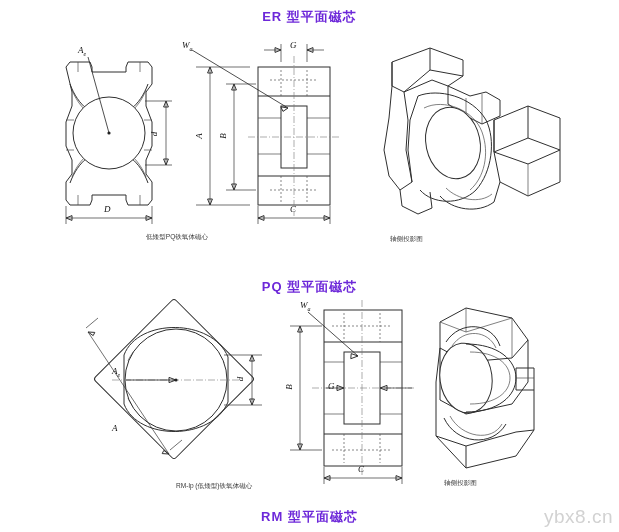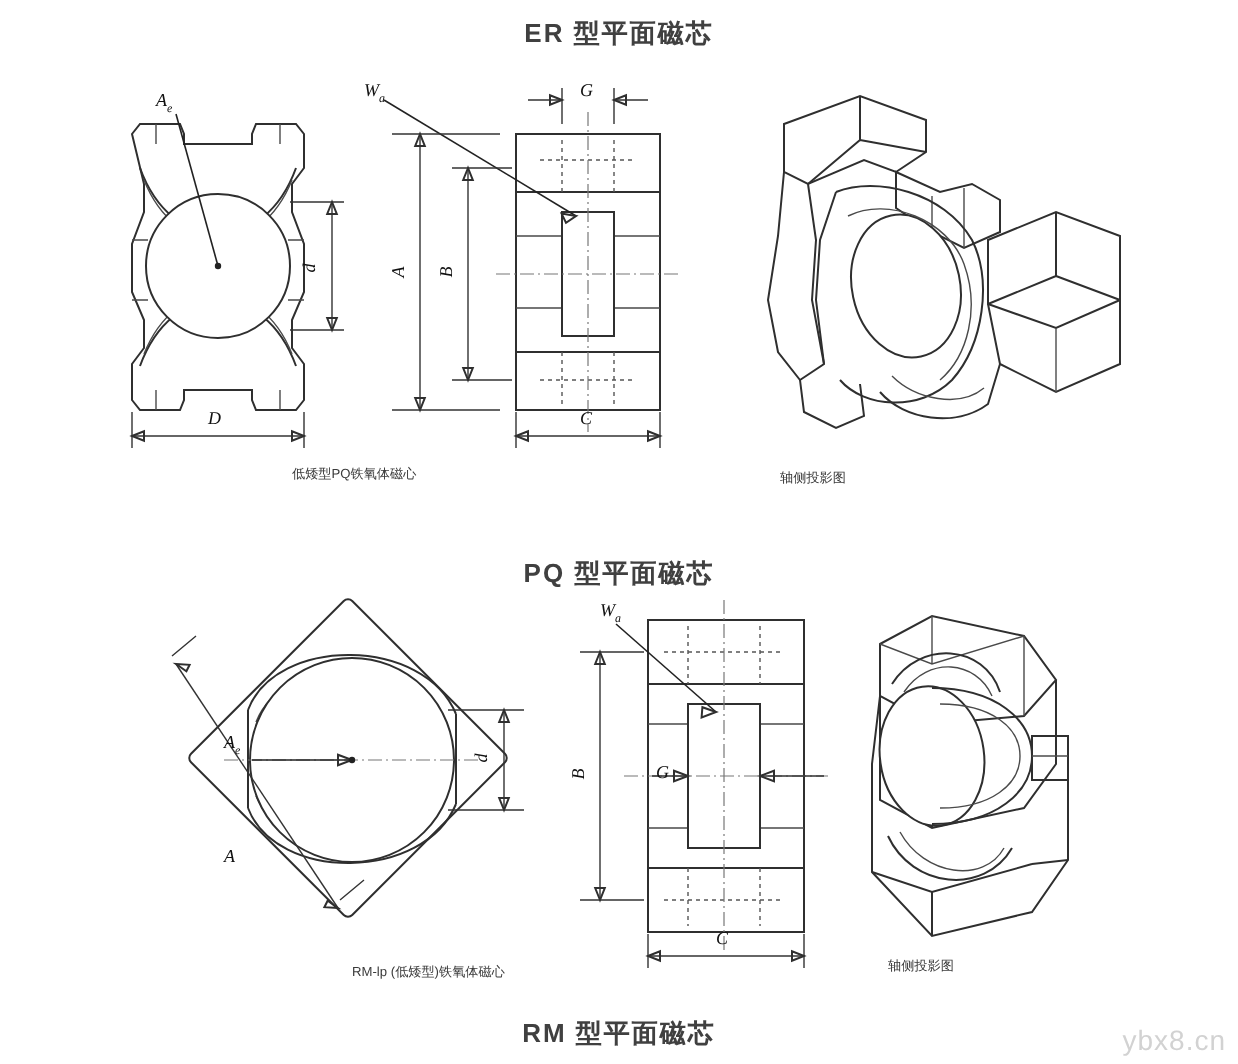--- a/index.html
+++ b/index.html
@@ -14,21 +14,21 @@
   .sheet{position:relative;width:619px;height:532px;}
 
   .title{
     position:absolute;
     width:100%;
     text-align:center;
     font-family:"Liberation Sans", sans-serif;
     font-size:13px;
     font-weight:600;
     letter-spacing:1px;
-    color:#404040;
+    color:#6d28d9;
   }
   #title-er{top:8px;}
   #title-pq{top:262px;margin-top:16px;}
   #title-rm{top:508px;}
 
   .caption{
     position:absolute;
     font-family:"Liberation Sans", sans-serif;
     font-size:7px;
     color:#3a3a3a;
@@ -49,21 +49,21 @@
     color:#111;
     white-space:nowrap;
   }
   .lbl sub{font-size:6px;font-style:italic;}
   .rot{transform:rotate(-90deg);transform-origin:center center;}
 
   .watermark{
     position:absolute;
     right:6px;bottom:4px;
     font-family:"Liberation Sans", sans-serif;
-    font-size:14px;
+    font-size:19px;
     color:#d2d2d2;
     letter-spacing:.5px;
   }
 
   svg{position:absolute;left:0;top:0;overflow:visible;}
   .ln{fill:none;stroke:#2f2f2f;stroke-width:1;}
   .ln-thin{fill:none;stroke:#4a4a4a;stroke-width:.7;}
   .ln-dash{fill:none;stroke:#555;stroke-width:.7;stroke-dasharray:2 2;}
   .ln-center{fill:none;stroke:#777;stroke-width:.6;stroke-dasharray:7 2 1 2;}
   .ln-dim{fill:none;stroke:#333;stroke-width:.7;}

